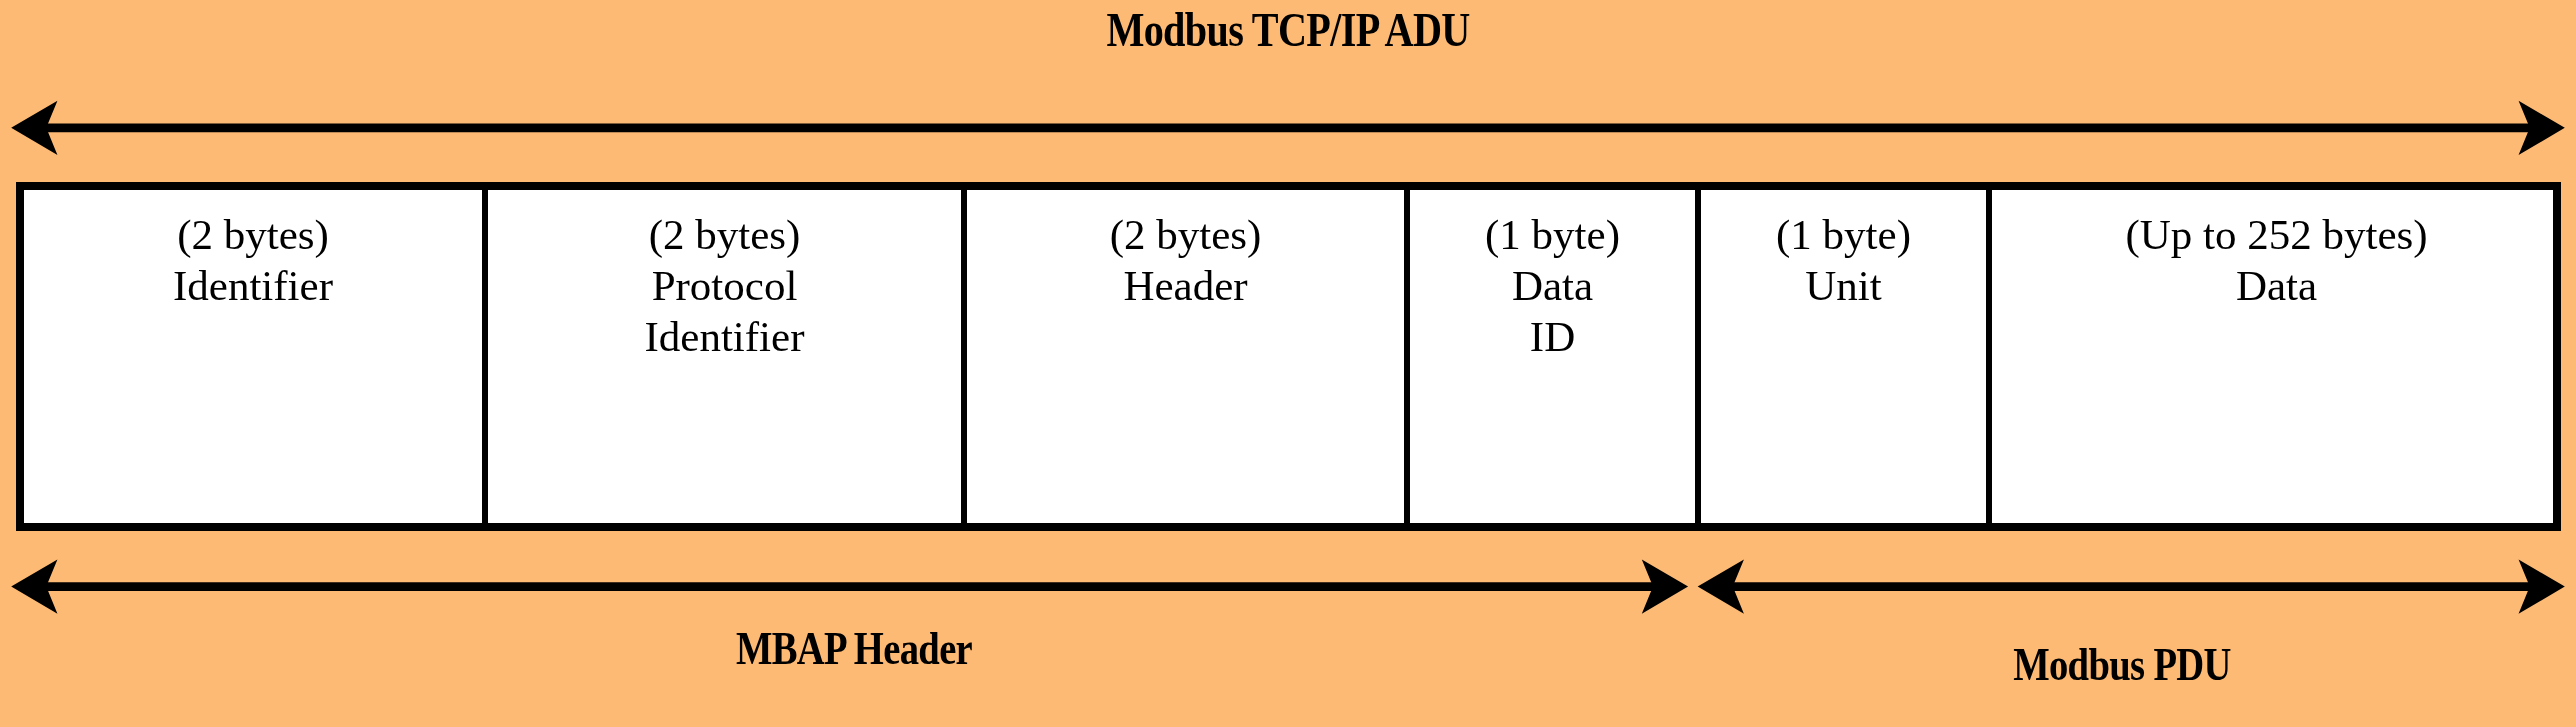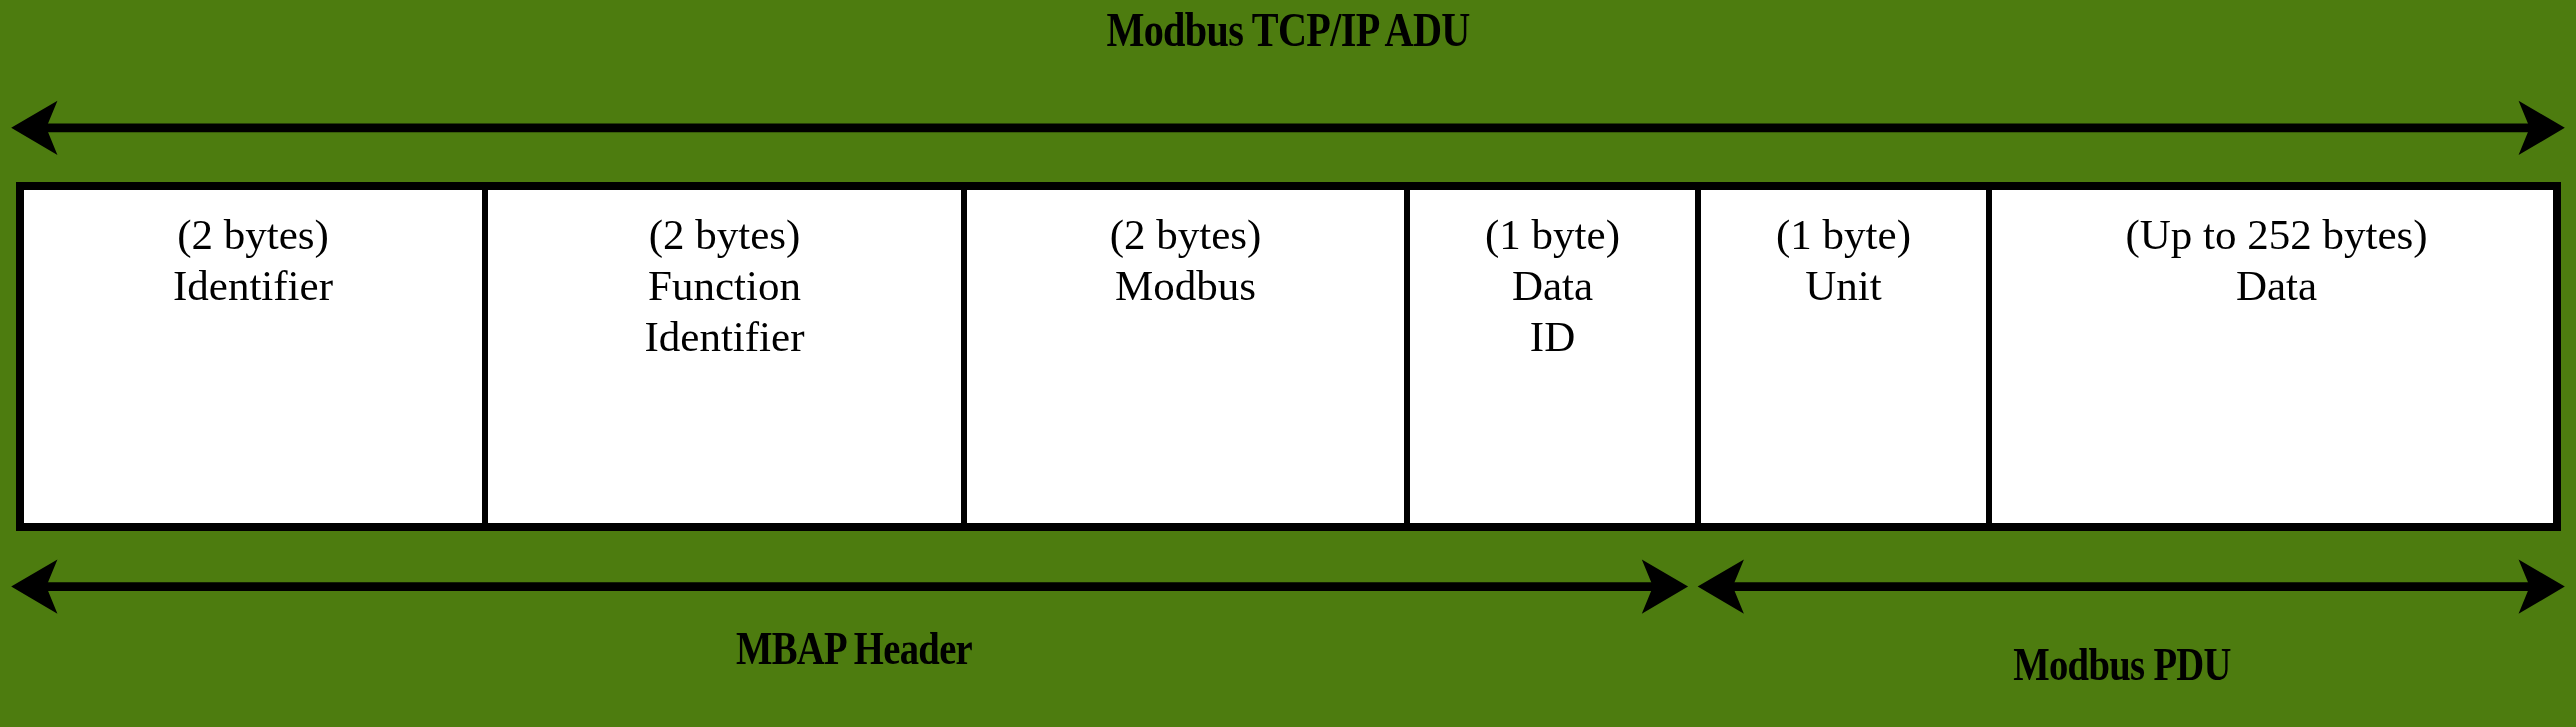--- a/index.html
+++ b/index.html
@@ -12,21 +12,21 @@
     height: 728px;
     font-family: "Liberation Serif", "DejaVu Serif", serif;
     color: #000000;
     overflow: hidden;
   }
 
   #stage {
     position: relative;
     width: 2576px;
     height: 728px;
-    background: #4d7c0f;
+    background: #fdba74;
   }
 
   
   .title {
     position: absolute;
     left: 0;
     top: 1.6px;
     width: 2576px;
     text-align: center;
     font-family: "Liberation Serif", "DejaVu Serif", serif;
@@ -138,27 +138,27 @@
 
   <div class="frame">
 
     <div class="cell" style="width:464px;">
       <span class="line">(2 bytes)</span>
       <span class="line">Identifier</span>
     </div>
 
     <div class="cell" style="width:479px;">
       <span class="line">(2 bytes)</span>
-      <span class="line">Function</span>
+      <span class="line">Protocol</span>
       <span class="line">Identifier</span>
     </div>
 
     <div class="cell" style="width:443px;">
       <span class="line">(2 bytes)</span>
-      <span class="line">Modbus</span>
+      <span class="line">Header</span>
       <span class="line"></span>
     </div>
 
     <div class="cell" style="width:291px;">
       <span class="line">(1 byte)</span>
       <span class="line">Data</span>
       <span class="line">ID</span>
     </div>
 
     <div class="cell" style="width:291px;">

